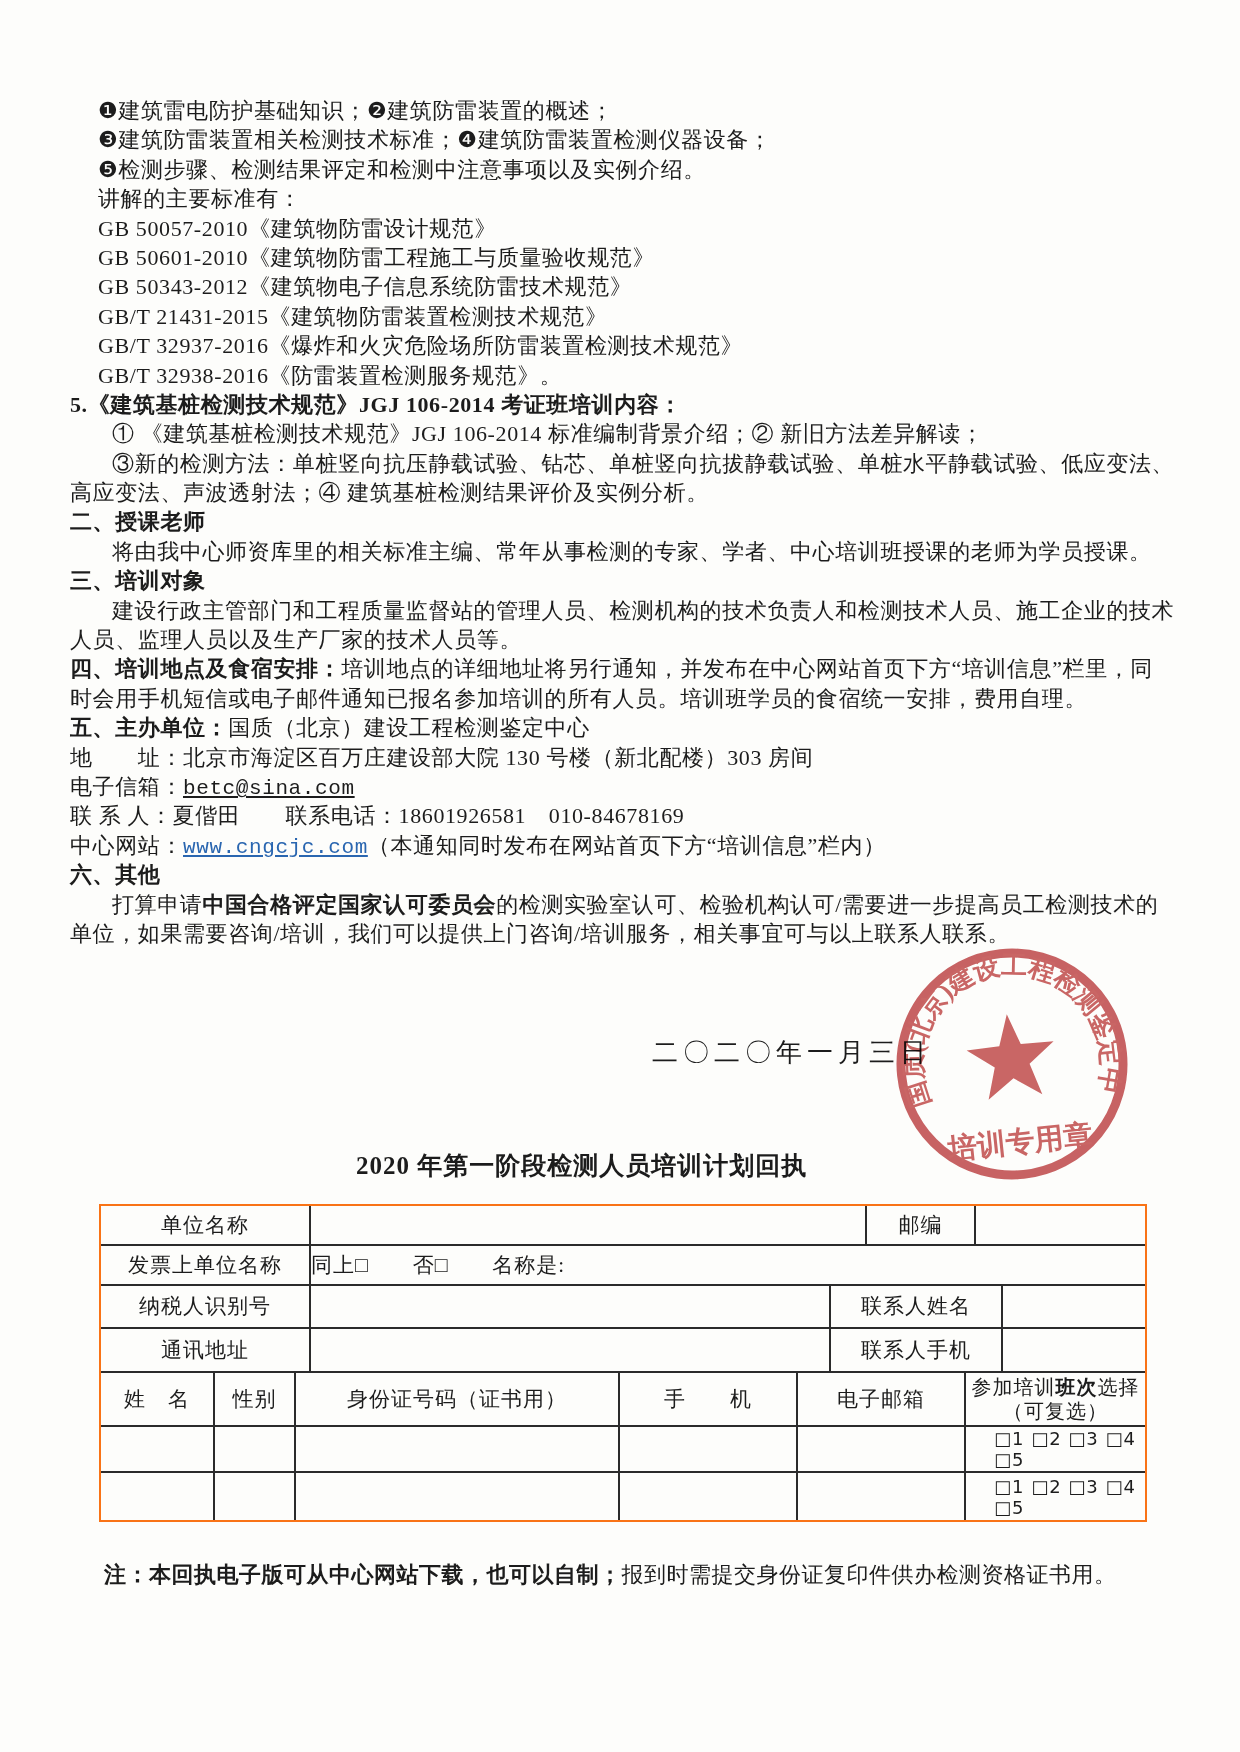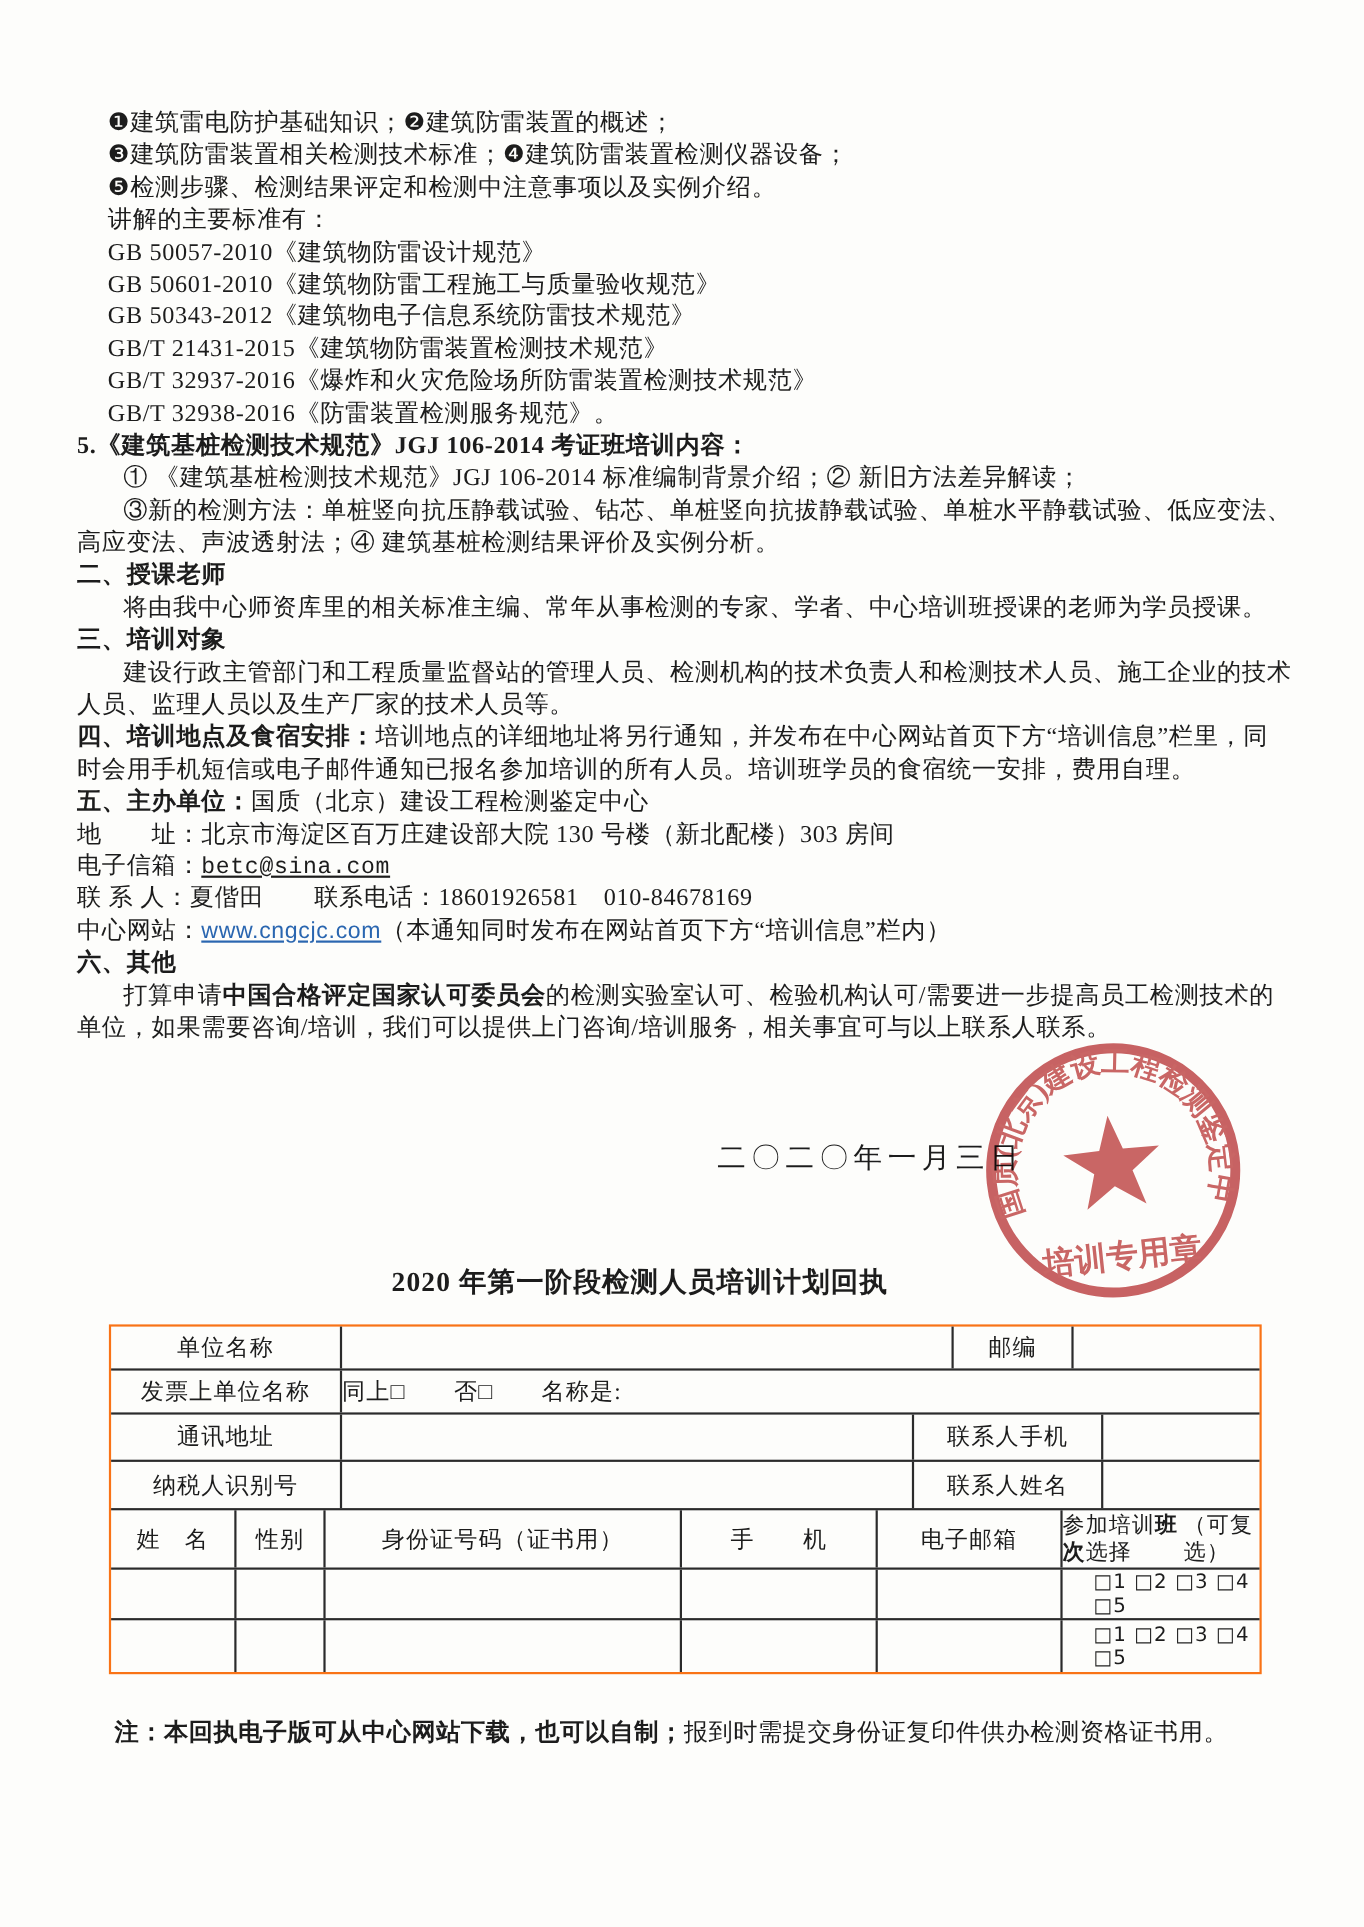--- a/index.html
+++ b/index.html
@@ -8,21 +8,21 @@
     background:#fdfdfb; color:#1c1c1c;
     font-family:"Liberation Serif","DejaVu Serif",serif;
   }
   
   #body-text{position:absolute; left:70px; top:96px; width:1104px;}
   .bl{height:29.4px; line-height:29.4px; font-size:22px; letter-spacing:0.6px; white-space:nowrap;}
   .ind1{padding-left:28px;}
   .ind2{padding-left:42px;}
   .b{font-weight:bold;}
   .ul-black{text-decoration:underline; font-family:"Liberation Mono","DejaVu Sans Mono",monospace; font-size:21px;}
-  .ul-blue{color:#2a66b0; text-decoration:underline; font-family:Liberation Sans, sans-serif; font-size:21px;}
+  .ul-blue{color:#2a66b0; text-decoration:underline; font-family:Liberation Mono, monospace; font-size:21px;}
   
   .date-line{position:absolute; left:652px; top:1035px; font-size:26px; letter-spacing:5px;}
   
   .stamp{position:absolute; left:888px; top:936px; width:248px; height:256px;
          transform:rotate(-6deg); opacity:0.87; mix-blend-mode:multiply;}
   
   .form-title{position:absolute; left:356px; top:1149px; font-size:25px; font-weight:bold; letter-spacing:1px; white-space:nowrap;}
   
   .form-table{position:absolute; left:99px; top:1204px; width:1048px; height:318px;
               border:2px solid #f97316; box-sizing:border-box; display:flex; flex-direction:column;
@@ -31,21 +31,21 @@
   .trow:last-child{border-bottom:none;}
   .tc{box-sizing:border-box; border-right:2px solid #2b2b2b; display:flex; align-items:center;
       justify-content:center; font-size:21px; letter-spacing:1px; overflow:hidden;}
   .tc:last-child{border-right:none;}
   .tc.left{justify-content:flex-start; }
   .r1{height:40px}.r2{height:40px}.r3{height:44px}.r4{height:44px}.r5{height:54px}.r6{height:47px}.r7{height:47px}
   .w-a{width:210px}.w-b{width:556px}.w-c{width:109px}
   .w-e{width:520px}.w-f{width:172px}
   .w-g{width:114px}.w-h{width:81px}.w-i{width:324px}.w-j{width:178px}.w-k{width:168px}
   .grow{flex:1}
-  .hdr2{display:flex; flex-direction:row; align-items:center; line-height:1.2; font-size:20px;}
+  .hdr2{display:flex; flex-direction:column; align-items:center; line-height:1.2; font-size:20px;}
   .cbx{font-family:"DejaVu Sans","Liberation Sans",sans-serif; font-size:18px; letter-spacing:1px;}
   .cbx-cell{justify-content:flex-start; padding-left:28px;}
   
   .note-line{position:absolute; left:104px; top:1560px; font-size:22px; letter-spacing:0.5px; white-space:nowrap;}
 </style>
 </head>
 <body>
 
 <div class="page">
 
@@ -106,31 +106,31 @@
       <div class="tc grow"></div>
     </div>
 
     <div class="trow r2">
       <div class="tc w-a">发票上单位名称</div>
       <div class="tc grow left cbx-row">
         <span class="cbx" style="font-size:21px;font-family:'Liberation Serif',serif;">同上□　　否□　　名称是:</span>
       </div>
     </div>
 
+    <div class="trow r3">
+      <div class="tc w-a">纳税人识别号</div>
+      <div class="tc w-e"></div>
+      <div class="tc w-f">联系人姓名</div>
+      <div class="tc grow"></div>
+    </div>
+
     <div class="trow r4">
       <div class="tc w-a">通讯地址</div>
       <div class="tc w-e"></div>
       <div class="tc w-f">联系人手机</div>
-      <div class="tc grow"></div>
-    </div>
-
-    <div class="trow r3">
-      <div class="tc w-a">纳税人识别号</div>
-      <div class="tc w-e"></div>
-      <div class="tc w-f">联系人姓名</div>
       <div class="tc grow"></div>
     </div>
 
     <div class="trow r5">
       <div class="tc w-g">姓　名</div>
       <div class="tc w-h">性别</div>
       <div class="tc w-i">身份证号码（证书用）</div>
       <div class="tc w-j">手　　机</div>
       <div class="tc w-k">电子邮箱</div>
       <div class="tc grow">

